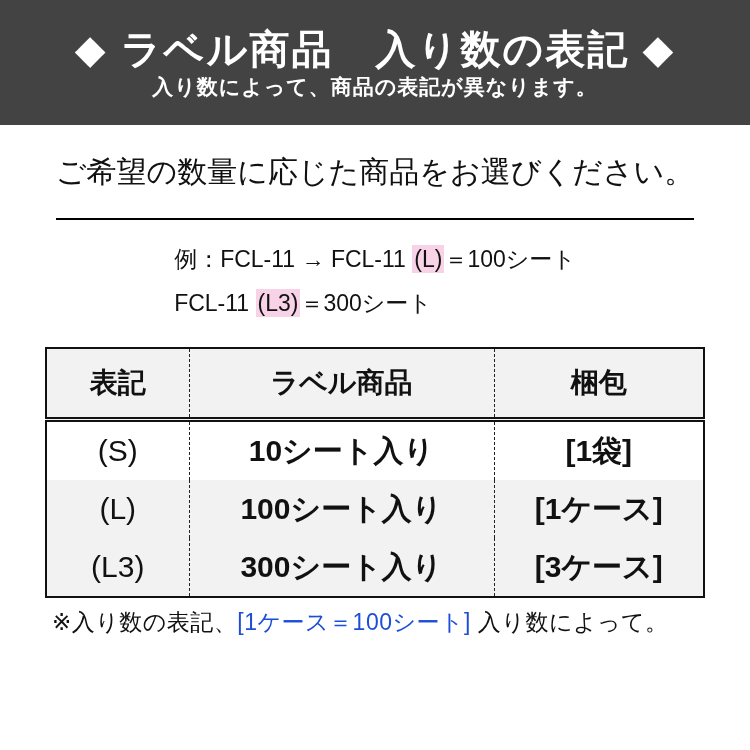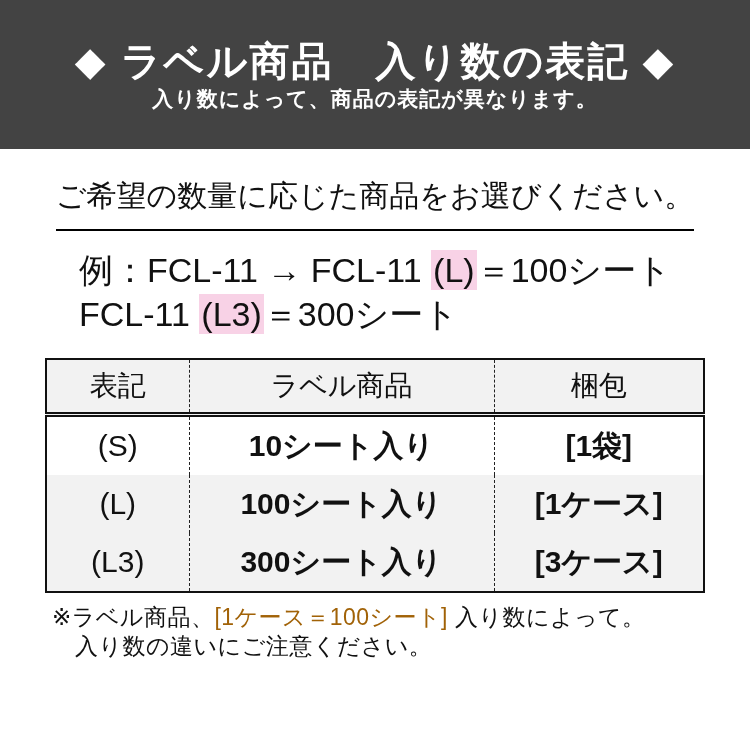--- a/index.html
+++ b/index.html
@@ -3,65 +3,65 @@
 <meta charset="utf-8">
 <style>
   html,body{margin:0;padding:0;}
   body{
     width:750px;height:750px;background:#ffffff;
     font-family:"Liberation Sans","DejaVu Sans",sans-serif;
     color:#111;overflow:hidden;
   }
   
   .banner{
-    background:#434343;height:149px;width:750px;
+    background:#434343;height:125px;width:750px;
     display:flex;flex-direction:column;justify-content:center;align-items:center;
     gap:7px;color:#fff;
   }
   .banner-title{
     font-size:40px;font-weight:bold;letter-spacing:2px;line-height:1;
   }
   .banner-subtitle{
     font-size:21px;font-weight:bold;letter-spacing:1px;line-height:1;
   }
   
   .lead{width:750px;text-align:center;margin-top:27px;}
   .lead-inner{
     display:inline-block;font-size:30px;letter-spacing:0px;
-    border-bottom:2px solid #000;padding-bottom:12px;
+    border-bottom:2px solid #000;padding-bottom:25px;
   }
   
   .example{
     width:fit-content;margin:17px auto 0;
-    font-size:34px;line-height:44px;white-space:nowrap;
+    font-size:23px;line-height:44px;white-space:nowrap;
   }
   .example-line2{}
   .hl{background:#f8d2e6;padding:1px 2px;}
   
   .sheet-table{
     width:658px;margin:22px auto 0;
     border-collapse:collapse;table-layout:fixed;
     border:2px solid #111;
   }
   .sheet-table th{
-    background:#f2f2f2;font-size:28px;font-weight:normal;
+    background:#f2f2f2;font-size:28px;font-weight:bold;
     height:52px;text-align:center;vertical-align:middle;
-    border-bottom:5px double #111;padding:0;
+    border-bottom:5px double #111;padding:8px;
   }
   .sheet-table td{
     font-size:30px;height:58px;text-align:center;vertical-align:middle;
     padding:0;line-height:1;
   }
   .col-sep{border-left:1px dashed #222;font-weight:bold;}
   tr.zebra td{background:#f2f2f2;}
   
   .footnote{
     margin:10px 0 0 52px;font-size:23px;line-height:29px;letter-spacing:0.5px;
   }
-  .note-red{color:#a16207;}
+  .note-red{color:#1d4ed8;}
   .footnote-line2{margin-left:23px;}
 </style>
 </head>
 <body>
 
 <div class="banner">
   <div class="banner-title">◆ ラベル商品　入り数の表記 ◆</div>
   <div class="banner-subtitle">入り数によって、商品の表記が異なります。</div>
 </div>
 
@@ -100,15 +100,14 @@
     </tr>
     <tr class="zebra">
       <td>(L3)</td>
       <td class="col-sep">300シート入り</td>
       <td class="col-sep">[3ケース]</td>
     </tr>
   </tbody>
 </table>
 
 <div class="footnote">
-  <div><span>※ラベル商品、</span><span class="note-red">[1ケース＝100シート]</span><span> 入り数によって。</span></div>
-  <div class="footnote-line2">入り数の違いにご注意ください。</div>
+  <div><span>※入り数の表記、</span><span class="note-red">[1ケース＝100シート]</span><span> 入り数によって。</span></div>
 </div>
 
 </body></html>

